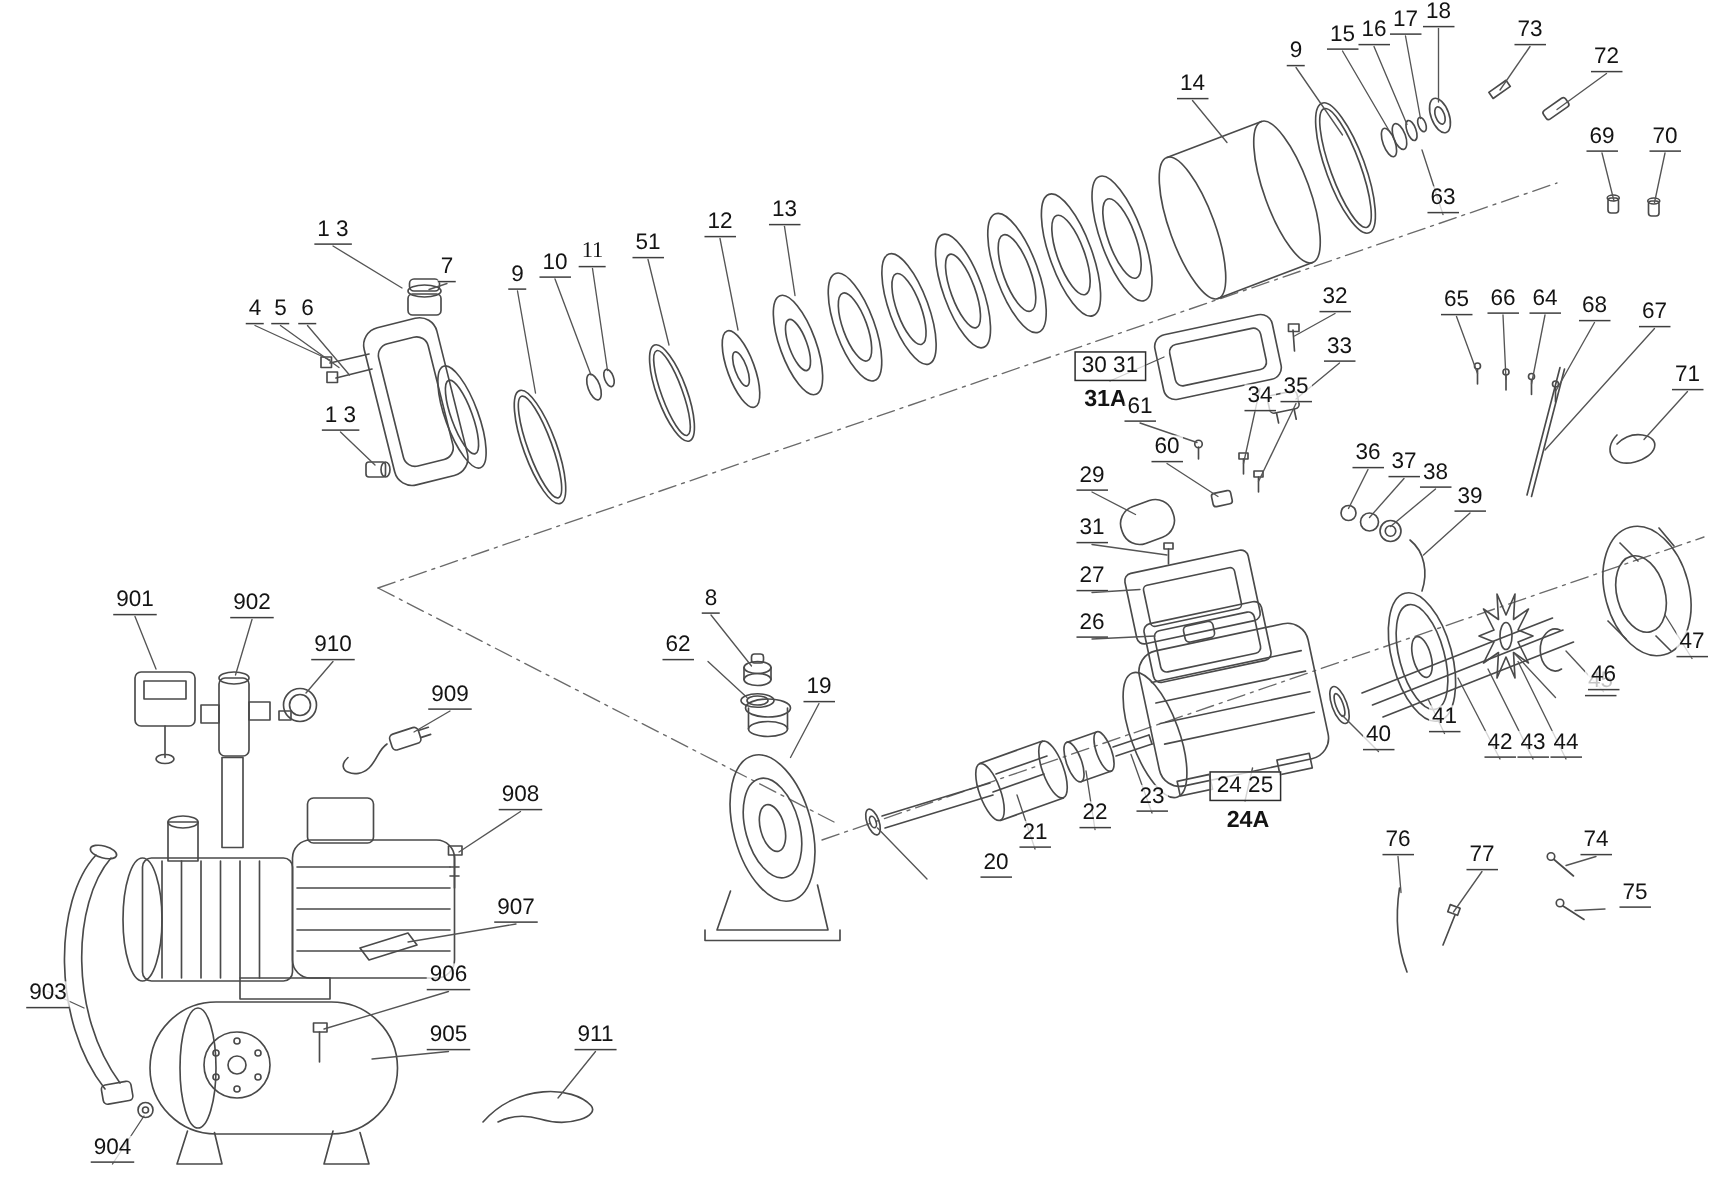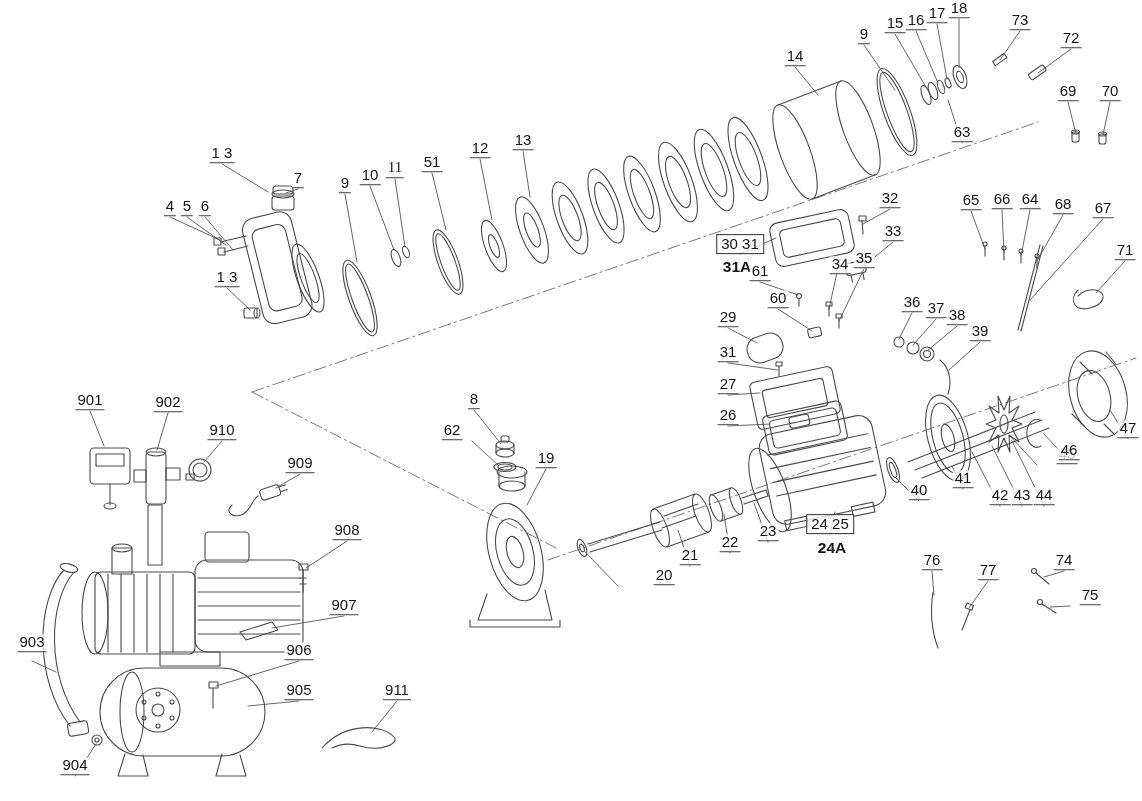--- a/index.html
+++ b/index.html
@@ -466,21 +466,21 @@
       <span class="part-label bold" style="left: 832px; top: 549px;">24A</span>
       <span class="part-label" style="left: 90px; top: 402px;">901</span>
       <span class="part-label" style="left: 168px; top: 404px;">902</span>
       <span class="part-label" style="left: 222px; top: 432px;">910</span>
       <span class="part-label" style="left: 300px; top: 465px;">909</span>
       <span class="part-label" style="left: 347px; top: 532px;">908</span>
       <span class="part-label" style="left: 344px; top: 607px;">907</span>
       <span class="part-label" style="left: 299px; top: 652px;">906</span>
       <span class="part-label" style="left: 299px; top: 692px;">905</span>
       <span class="part-label" style="left: 75px; top: 767px;">904</span>
-      <span class="part-label" style="left: 32px; top: 644px;">903</span>
+      <span class="part-label" style="left: 32px; top: 664px;">903</span>
       <span class="part-label" style="left: 397px; top: 692px;">911</span>
       <span class="part-label" style="left: 932px; top: 562px;">76</span>
       <span class="part-label" style="left: 988px; top: 572px;">77</span>
       <span class="part-label" style="left: 1064px; top: 562px;">74</span>
       <span class="part-label" style="left: 1070px; top: 597px; margin-left: 20px;">75</span>
     </div>
 
 </div>
 
 </body></html>

